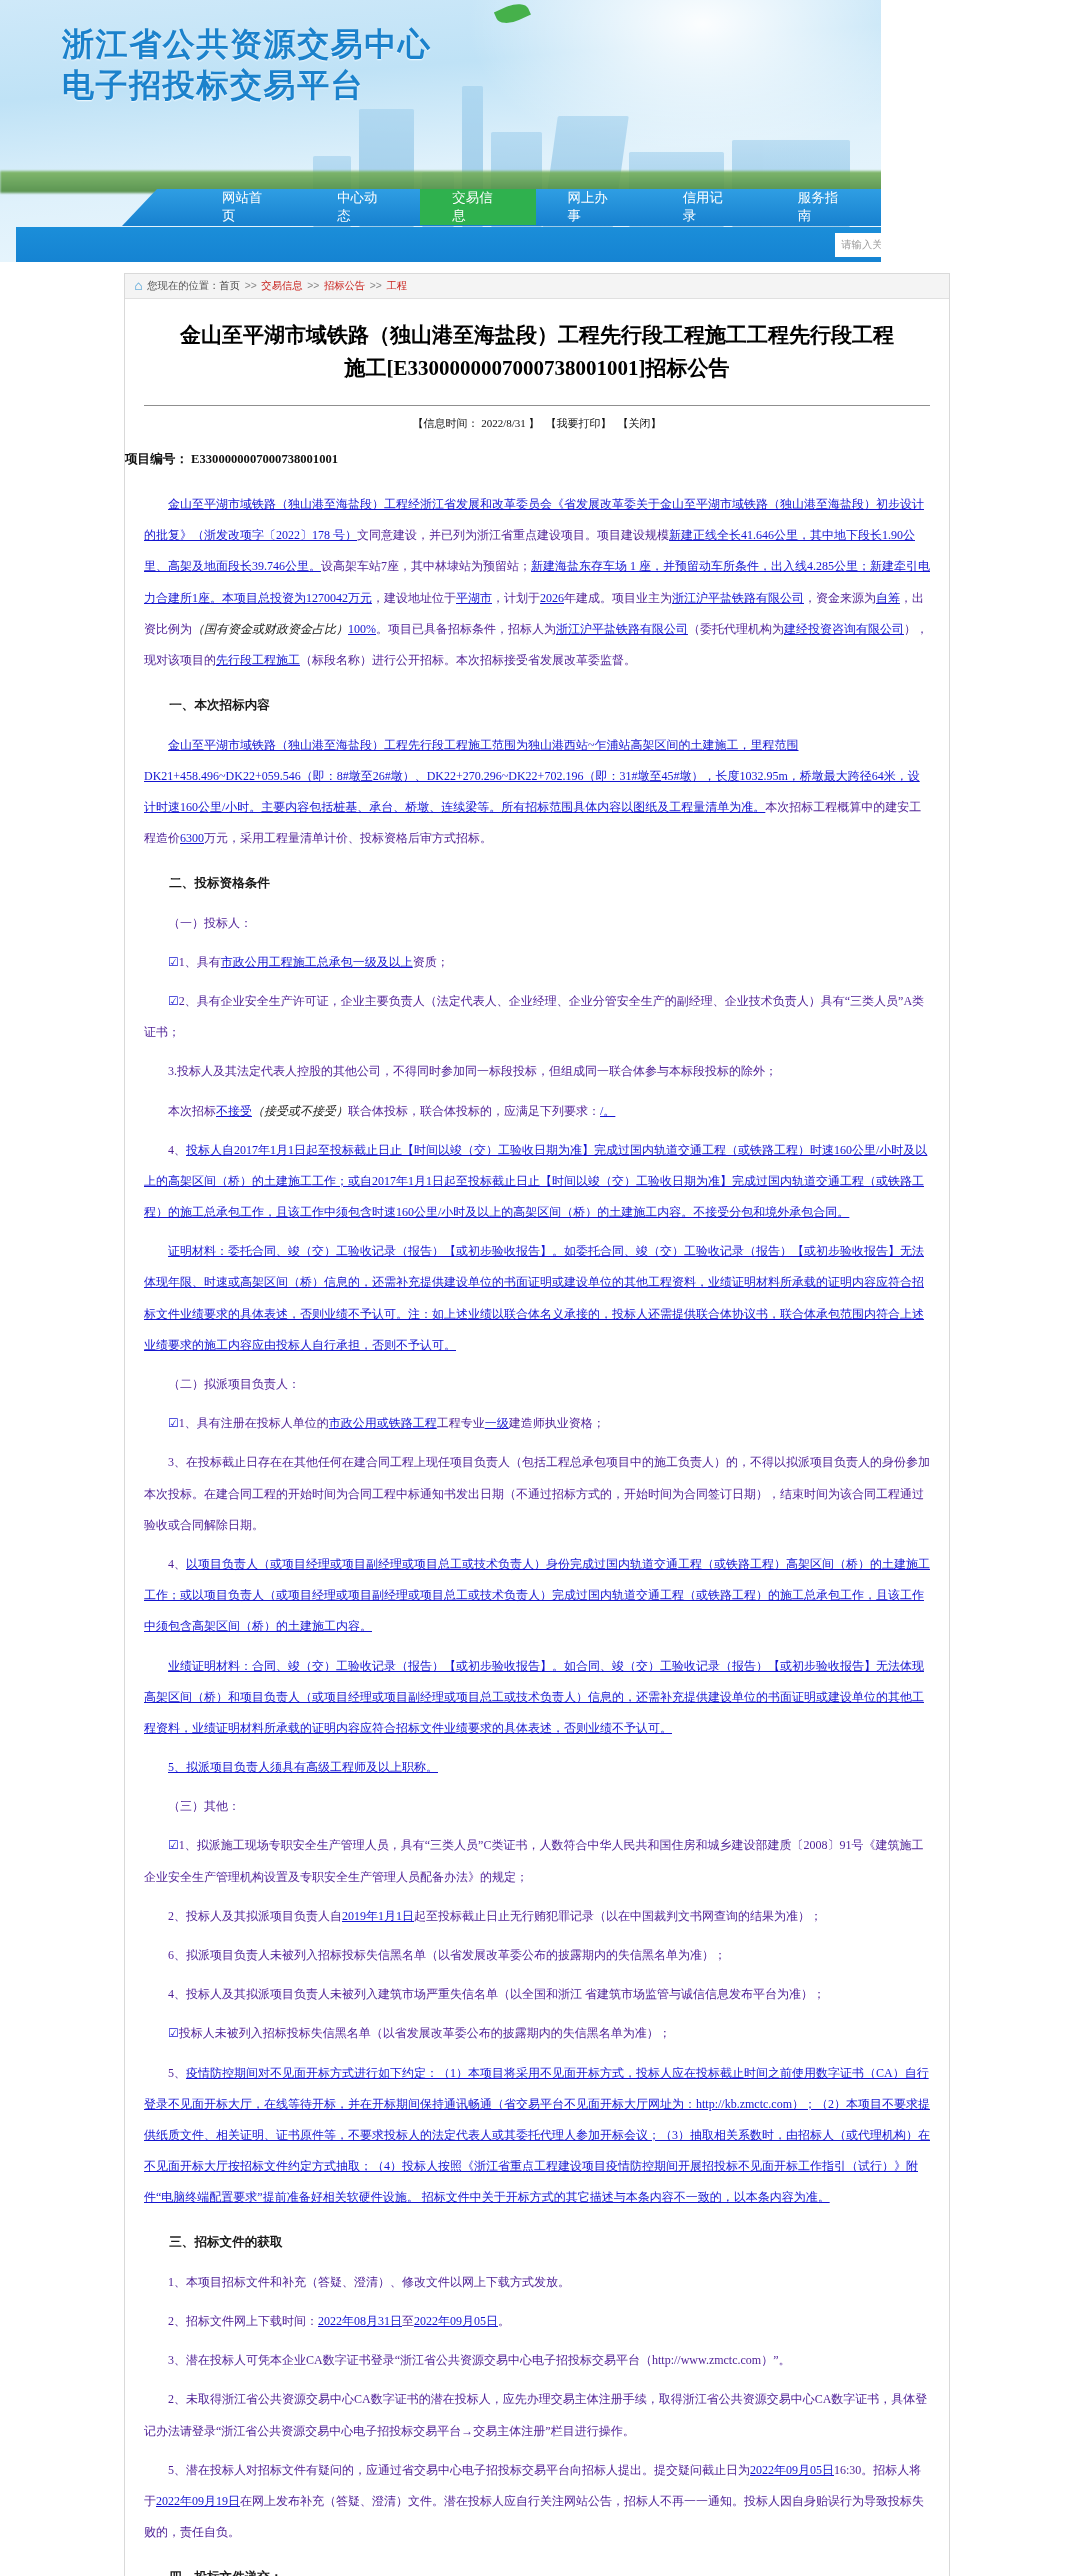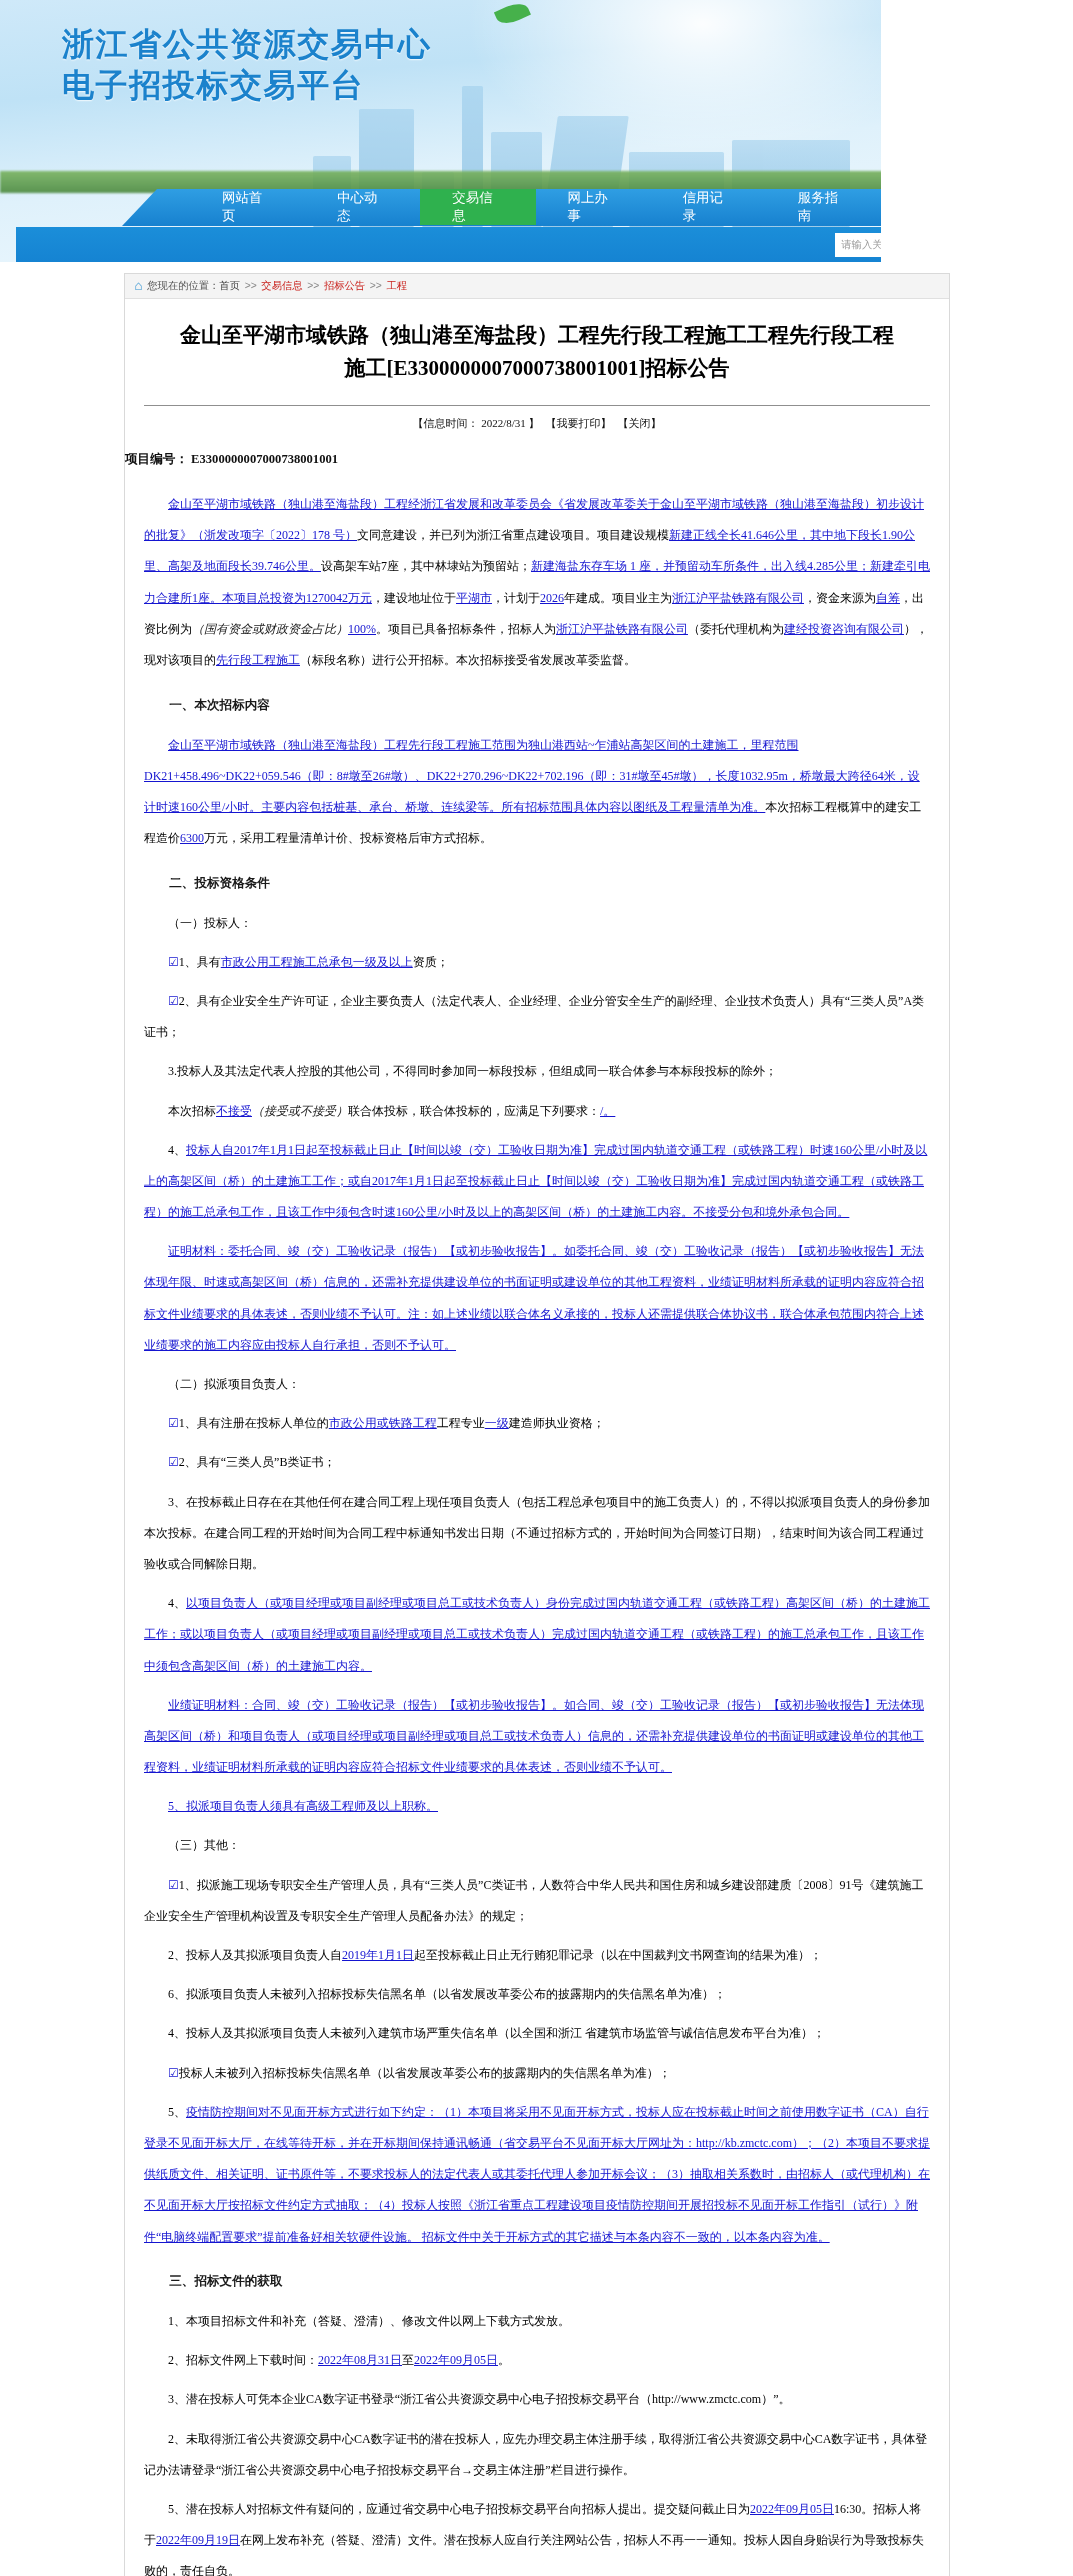--- a/index.html
+++ b/index.html
@@ -53,21 +53,21 @@
   .page-title { font-size:21px; font-weight:bold; color:#000; text-align:center; line-height:33px; padding:20.5px 47px 14px; }
   .rule { border-top:0.8px solid #8f8f8f; margin:6.3px 19px 0; }
   .info-line { text-align:center; font-size:11px; color:#111; padding:9.5px 0 3.2px; }
   .info-line span { margin:0 1.6px; }
   .info-action { cursor:pointer; }
   .project-no { text-align:left; font-size:12.6px; font-weight:bold; color:#111; padding:17.4px 0 4.7px; }
 
   .article { padding:8px 19px 4.7px; font-size:12px; color:#1a1a1a; }
   .para { text-indent:2em; line-height:2.6; margin:8px 0; }
   .para-h { font-weight:bold; font-size:12.6px; margin:12.6px 0 6.3px; }
-  .seg-n { color:#000000; }
+  .seg-n { color:#4c1d95; }
   .seg-u { color:#1515d0; text-decoration:underline; }
   .seg-k { color:#1515d0; }
   .seg-i { font-style:italic; color:#1a1a1a; }
 </style>
 </head>
 <body>
 
 <div class="banner">
   <div class="sun-glare"></div>
   <div class="city">
@@ -133,21 +133,20 @@
         <div class="para para-h">二、投标资格条件</div>
         <div class="para"><span class="seg-n">（一）投标人：</span></div>
         <div class="para"><span class="seg-k">☑</span><span class="seg-n">1、具有</span><span class="seg-u">市政公用工程施工总承包一级及以上</span><span class="seg-n">资质；</span></div>
         <div class="para"><span class="seg-k">☑</span><span class="seg-n">2、具有企业安全生产许可证，企业主要负责人（法定代表人、企业经理、企业分管安全生产的副经理、企业技术负责人）具有“三类人员”A类证书；</span></div>
         <div class="para"><span class="seg-n">3.投标人及其法定代表人控股的其他公司，不得同时参加同一标段投标，但组成同一联合体参与本标段投标的除外；</span></div>
         <div class="para"><span class="seg-n">本次招标</span><span class="seg-u">不接受</span><span class="seg-i">（接受或不接受）</span><span class="seg-n">联合体投标，联合体投标的，应满足下列要求：</span><span class="seg-u">/。</span></div>
         <div class="para"><span class="seg-n">4、</span><span class="seg-u">投标人自2017年1月1日起至投标截止日止【时间以竣（交）工验收日期为准】完成过国内轨道交通工程（或铁路工程）时速160公里/小时及以上的高架区间（桥）的土建施工工作；或自2017年1月1日起至投标截止日止【时间以竣（交）工验收日期为准】完成过国内轨道交通工程（或铁路工程）的施工总承包工作，且该工作中须包含时速160公里/小时及以上的高架区间（桥）的土建施工内容。不接受分包和境外承包合同。</span></div>
         <div class="para"><span class="seg-u">证明材料：委托合同、竣（交）工验收记录（报告）【或初步验收报告】。如委托合同、竣（交）工验收记录（报告）【或初步验收报告】无法体现年限、时速或高架区间（桥）信息的，还需补充提供建设单位的书面证明或建设单位的其他工程资料，业绩证明材料所承载的证明内容应符合招标文件业绩要求的具体表述，否则业绩不予认可。注：如上述业绩以联合体名义承接的，投标人还需提供联合体协议书，联合体承包范围内符合上述业绩要求的施工内容应由投标人自行承担，否则不予认可。</span></div>
         <div class="para"><span class="seg-n">（二）拟派项目负责人：</span></div>
         <div class="para"><span class="seg-k">☑</span><span class="seg-n">1、具有注册在投标人单位的</span><span class="seg-u">市政公用或铁路工程</span><span class="seg-n">工程专业</span><span class="seg-u">一级</span><span class="seg-n">建造师执业资格；</span></div>
-        <div class="para"><span class="seg-k">☑</span><span class="seg-n">2、具有“三类人员”B类证书；</span></div>
         <div class="para"><span class="seg-n">3、在投标截止日存在在其他任何在建合同工程上现任项目负责人（包括工程总承包项目中的施工负责人）的，不得以拟派项目负责人的身份参加本次投标。在建合同工程的开始时间为合同工程中标通知书发出日期（不通过招标方式的，开始时间为合同签订日期），结束时间为该合同工程通过验收或合同解除日期。</span></div>
         <div class="para"><span class="seg-n">4、</span><span class="seg-u">以项目负责人（或项目经理或项目副经理或项目总工或技术负责人）身份完成过国内轨道交通工程（或铁路工程）高架区间（桥）的土建施工工作；或以项目负责人（或项目经理或项目副经理或项目总工或技术负责人）完成过国内轨道交通工程（或铁路工程）的施工总承包工作，且该工作中须包含高架区间（桥）的土建施工内容。</span></div>
         <div class="para"><span class="seg-u">业绩证明材料：合同、竣（交）工验收记录（报告）【或初步验收报告】。如合同、竣（交）工验收记录（报告）【或初步验收报告】无法体现高架区间（桥）和项目负责人（或项目经理或项目副经理或项目总工或技术负责人）信息的，还需补充提供建设单位的书面证明或建设单位的其他工程资料，业绩证明材料所承载的证明内容应符合招标文件业绩要求的具体表述，否则业绩不予认可。</span></div>
         <div class="para"><span class="seg-u">5、拟派项目负责人须具有高级工程师及以上职称。</span></div>
         <div class="para"><span class="seg-n">（三）其他：</span></div>
         <div class="para"><span class="seg-k">☑</span><span class="seg-n">1、拟派施工现场专职安全生产管理人员，具有“三类人员”C类证书，人数符合中华人民共和国住房和城乡建设部建质〔2008〕91号《建筑施工企业安全生产管理机构设置及专职安全生产管理人员配备办法》的规定；</span></div>
         <div class="para"><span class="seg-n">2、投标人及其拟派项目负责人自</span><span class="seg-u">2019年1月1日</span><span class="seg-n">起至投标截止日止无行贿犯罪记录（以在中国裁判文书网查询的结果为准）；</span></div>
         <div class="para"><span class="seg-n">6、拟派项目负责人未被列入招标投标失信黑名单（以省发展改革委公布的披露期内的失信黑名单为准）；</span></div>
         <div class="para"><span class="seg-n">4、投标人及其拟派项目负责人未被列入建筑市场严重失信名单（以全国和浙江 省建筑市场监管与诚信信息发布平台为准）；</span></div>
         <div class="para"><span class="seg-k">☑</span><span class="seg-n">投标人未被列入招标投标失信黑名单（以省发展改革委公布的披露期内的失信黑名单为准）；</span></div>

